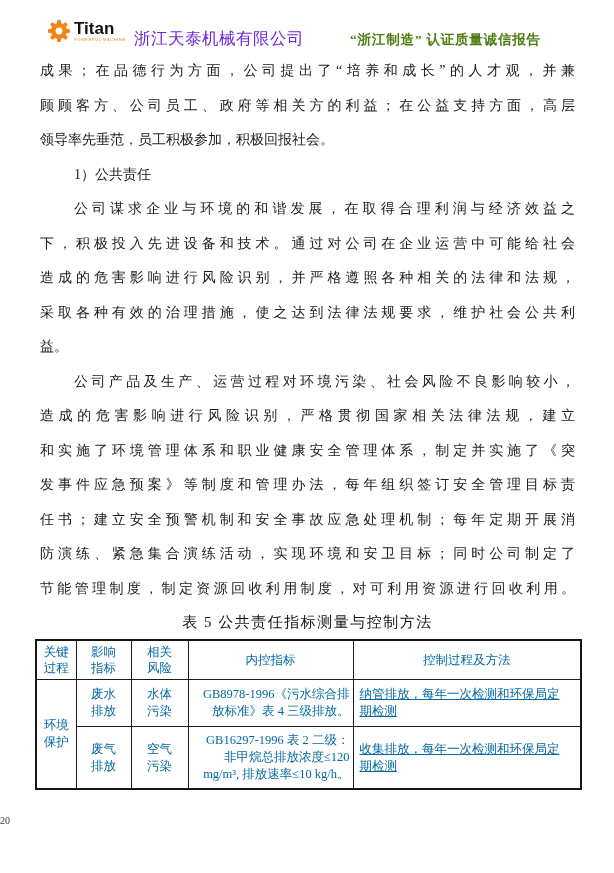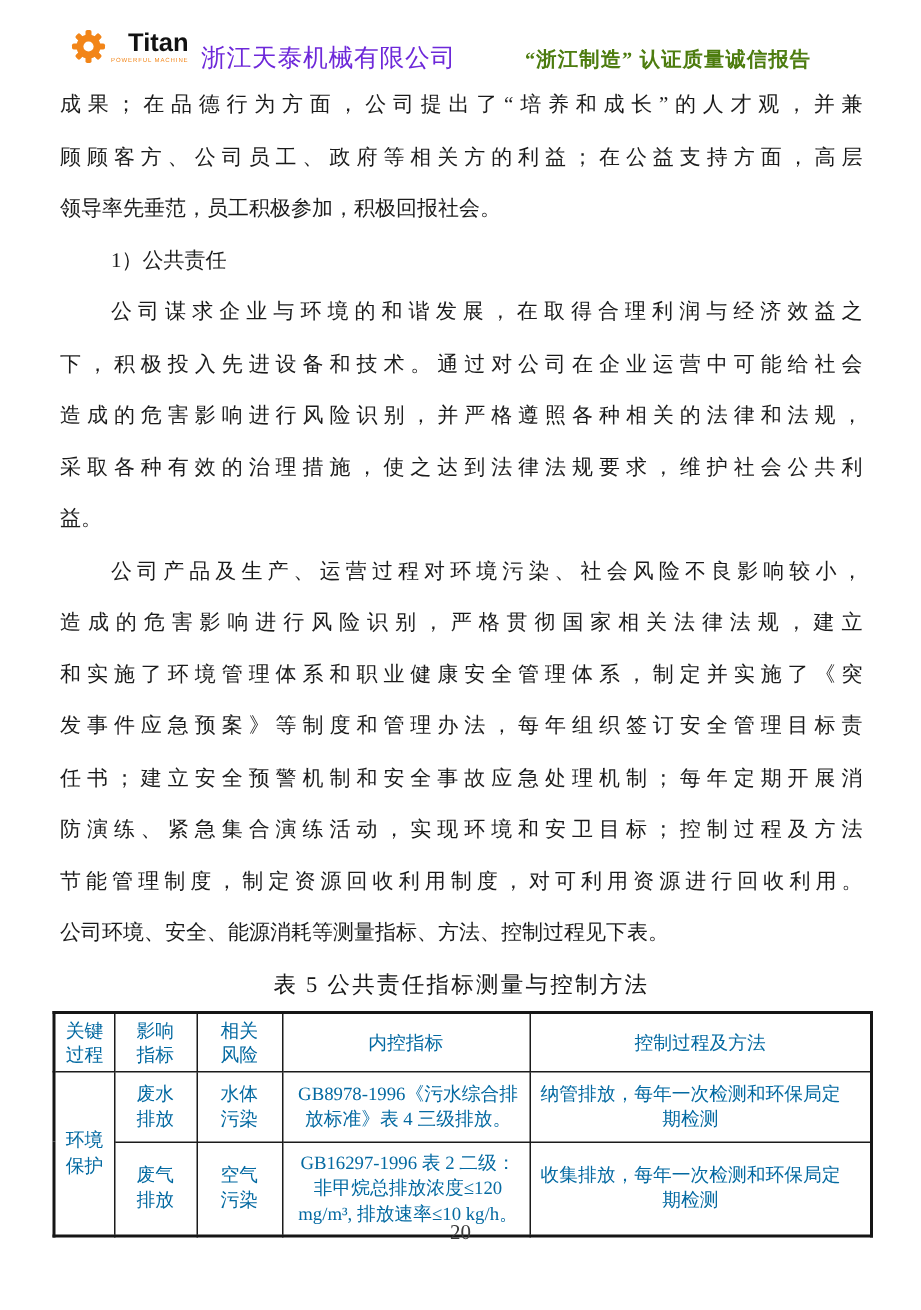--- a/index.html
+++ b/index.html
@@ -7,21 +7,21 @@
     position:relative;
     width:614px;height:873px;
     background:#ffffff;
     color:#1b1b1b;
     font-family:"Liberation Serif","DejaVu Serif",serif;
     overflow:hidden;
     margin:0 auto;
   }
   
   .hdr{position:absolute;top:16px;left:0;width:614px;height:36px;}
-  .logo{position:absolute;left:47px;top:3px;display:flex;align-items:center;text-align:right;}
+  .logo{position:absolute;left:47px;top:3px;display:flex;align-items:center;}
   .gear{width:24px;height:24px;display:block;}
   .brand{margin-left:3px;display:flex;flex-direction:column;line-height:1;}
   .brand-name{
     font-family:"Liberation Sans","DejaVu Sans",sans-serif;
     font-weight:bold;font-size:17px;color:#121212;letter-spacing:0;
   }
   .brand-tagline{
     font-family:"Liberation Sans","DejaVu Sans",sans-serif;
     font-size:4px;color:#f28518;letter-spacing:.6px;margin-top:1px;
   }
@@ -40,25 +40,25 @@
     width:545px;margin-left:-5px;
     font-size:12.5px;color:#0369a1;
     border:2px solid #161616;
   }
   table.resp th,table.resp td{border:1px solid #1b1b1b;vertical-align:middle;}
   table.resp th{
     font-weight:normal;text-align:center;
     white-space:pre-line;line-height:16px;padding:3px 1px;height:32px;
   }
   td.cen{text-align:center;white-space:pre-line;line-height:17px;padding:6px 1px;margin-top:13px;}
-  td.lft{text-align:center;line-height:17px;padding:5px 3px 5px 6px;}
-  td.lft2{text-align:center;line-height:17px;padding:5px 19px 5px 6px;}
+  td.lft{text-align:right;line-height:17px;padding:5px 3px 5px 6px;}
+  td.lft2{text-align:left;line-height:17px;padding:5px 19px 5px 6px;text-decoration:underline;}
   .c1{width:40px}.c2{width:55px}.c3{width:57px}.c4{width:165px}.c5{width:228px}
   
-  .pageno{position:absolute;left:0;top:815px;width:614px;text-align:center;font-size:14px;color:#3a3a3a;}
+  .pageno{position:absolute;left:0;top:815px;width:614px;text-align:left;font-size:10px;color:#3a3a3a;}
 </style>
 </head>
 <body>
 
 <div class="page">
 
   <div class="hdr">
     <div class="logo">
       <svg class="gear" viewBox="0 0 24 24">
         <g fill="#F28518">
@@ -87,23 +87,22 @@
     <div class="ln j ind">公司谋求企业与环境的和谐发展，在取得合理利润与经济效益之</div>
     <div class="ln j">下，积极投入先进设备和技术。通过对公司在企业运营中可能给社会</div>
     <div class="ln j">造成的危害影响进行风险识别，并严格遵照各种相关的法律和法规，</div>
     <div class="ln j">采取各种有效的治理措施，使之达到法律法规要求，维护社会公共利</div>
     <div class="ln">益。</div>
     <div class="ln j ind">公司产品及生产、运营过程对环境污染、社会风险不良影响较小，</div>
     <div class="ln j">造成的危害影响进行风险识别，严格贯彻国家相关法律法规，建立</div>
     <div class="ln j">和实施了环境管理体系和职业健康安全管理体系，制定并实施了《突</div>
     <div class="ln j">发事件应急预案》等制度和管理办法，每年组织签订安全管理目标责</div>
     <div class="ln j">任书；建立安全预警机制和安全事故应急处理机制；每年定期开展消</div>
-    <div class="ln j">防演练、紧急集合演练活动，实现环境和安卫目标；控制过程及方法</div>
+    <div class="ln j">防演练、紧急集合演练活动，实现环境和安卫目标；同时公司制定了</div>
     <div class="ln j">节能管理制度，制定资源回收利用制度，对可利用资源进行回收利用。</div>
-    <div class="ln">公司环境、安全、能源消耗等测量指标、方法、控制过程见下表。</div>
 
     <div class="tbl-title">表 5 公共责任指标测量与控制方法</div>
 
     <table class="resp">
       <colgroup>
         <col class="c1">
           <col class="c2">
           <col class="c3">
           <col class="c4">
           <col class="c5">

